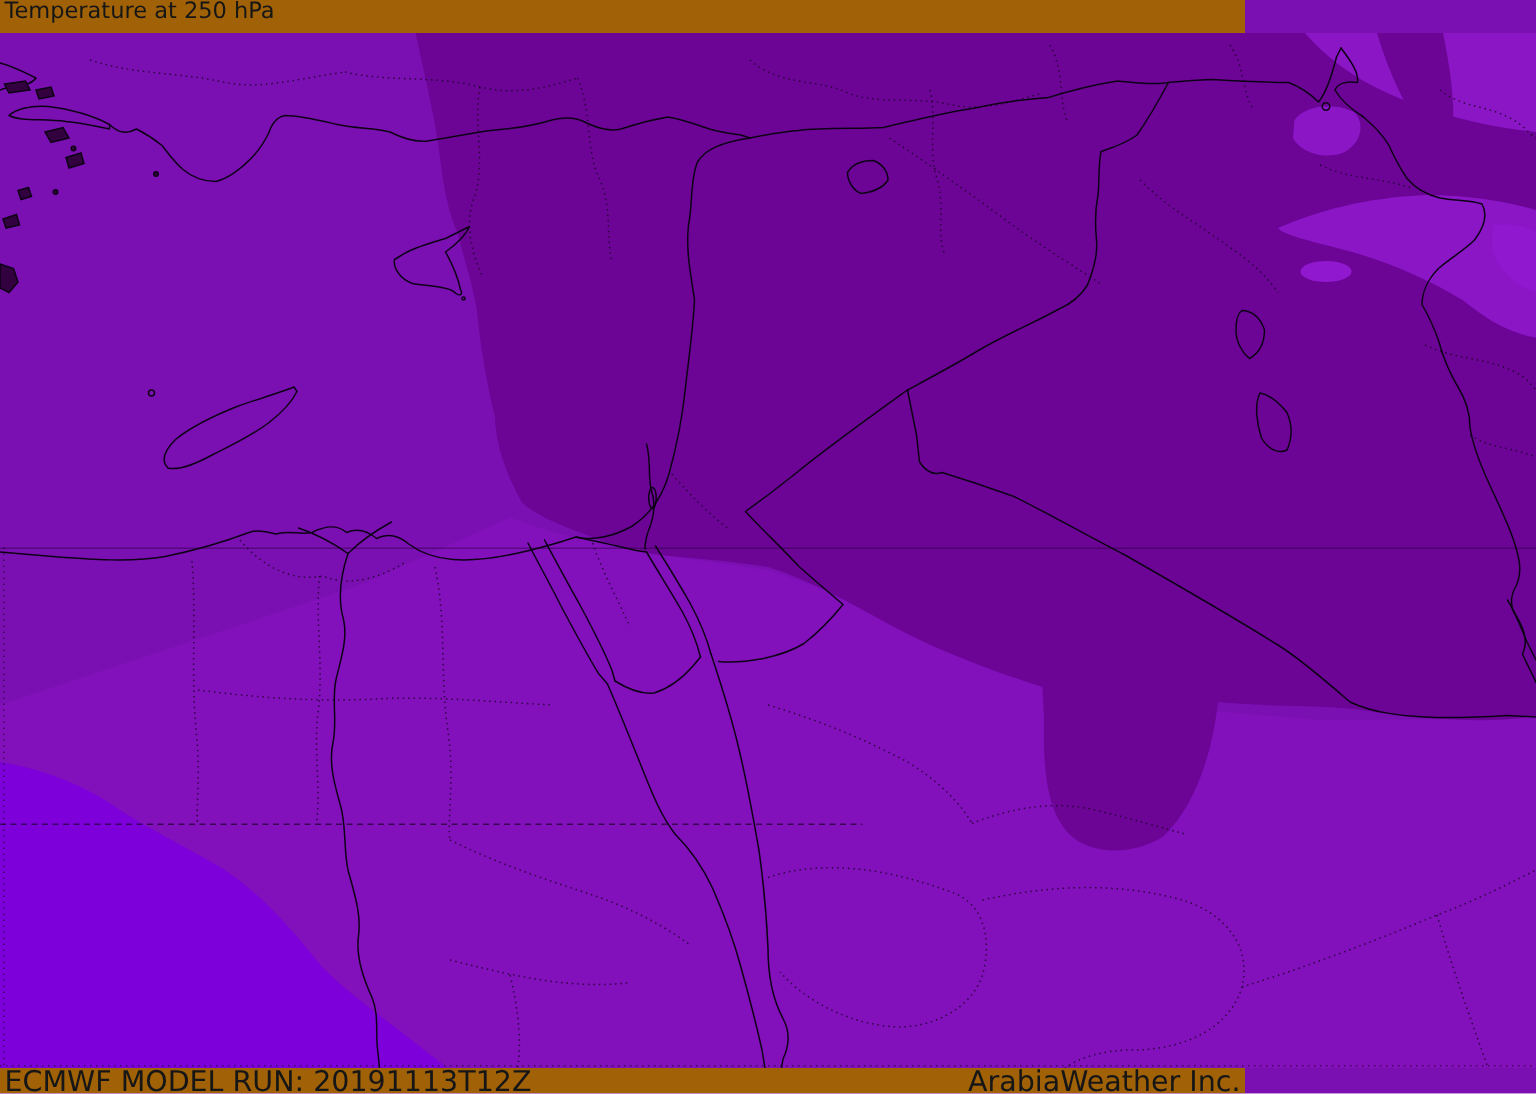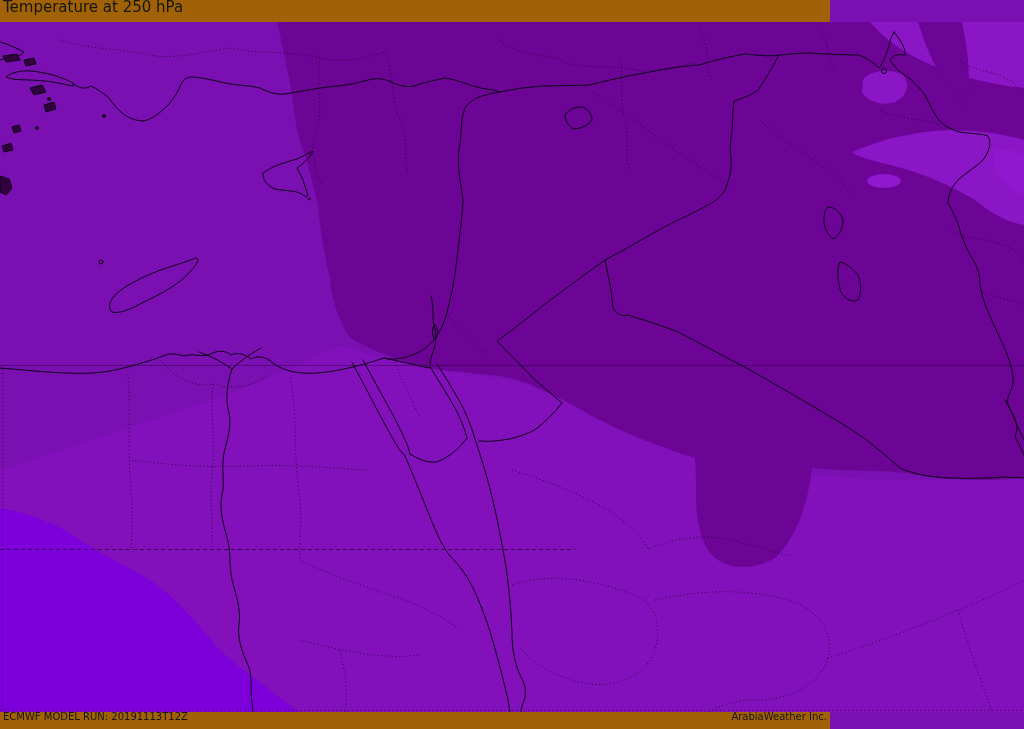--- a/index.html
+++ b/index.html
@@ -1,21 +1,21 @@
 <!DOCTYPE html>
 <html><head>
 <meta charset="utf-8">
 <style>
   html,body{margin:0;padding:0;background:#fff;}
   #stage{position:relative;width:1024px;height:729px;overflow:hidden;
          font-family:"DejaVu Sans","Liberation Sans",sans-serif;background:#7b10b2;}
   .bar{position:absolute;left:0;width:830px;background:#a16207;color:#161616;
        display:flex;justify-content:space-between;align-items:flex-start;box-sizing:border-box;}
   #topbar{top:0;height:22px;font-size:15px;padding:0 3px;}
-  #botbar{top:712px;height:17px;font-size:10px;padding:0 3px;}
+  #botbar{top:712px;height:17px;font-size:19px;padding:0 3px;}
   #topbar .lbl,#botbar .lbl{white-space:nowrap;line-height:1;}
   #mapwrap{position:absolute;top:22px;left:0;width:1024px;height:690px;}
   svg{display:block;}
   .geo{fill:none;stroke:#0d0016;stroke-width:1;stroke-linejoin:round;stroke-linecap:round;}
   .adm{fill:none;stroke:#1c0028;stroke-width:1;stroke-dasharray:1 2.6;opacity:.8;}
   .isle{fill:#33003f;stroke:#0d0016;stroke-width:1;}
   .lake{fill:none;stroke:#0d0016;stroke-width:1;}
 </style>
 </head>
 <body>

